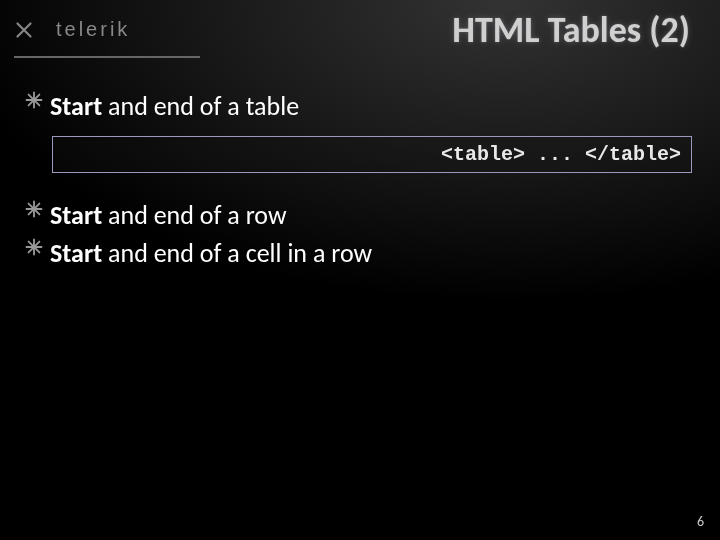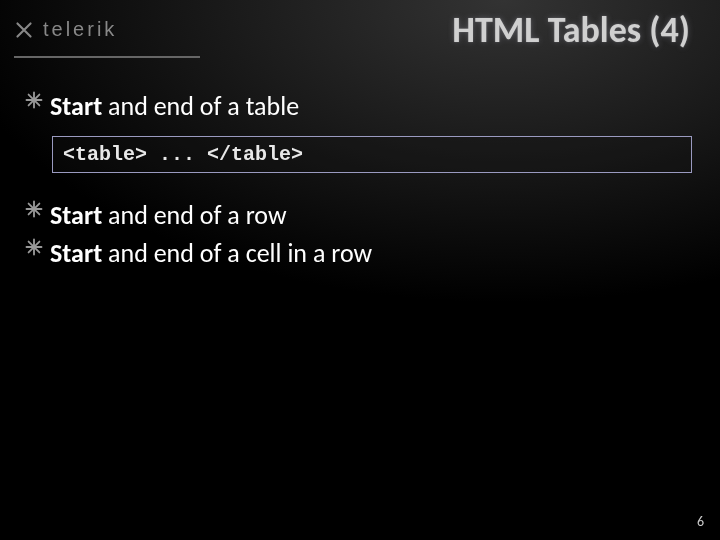--- a/index.html
+++ b/index.html
@@ -24,21 +24,21 @@
     left: 0;
     right: 0;
     height: 56px;
   }
   .logo {
     position: absolute;
     left: 14px;
     top: 4px;
     display: flex;
     align-items: center;
-    gap: 9px;
+    gap: 22px;
   }
   .logo-mark {
     width: 20px;
     height: 18px;
   }
   .logo-text {
     font-family: Arial, sans-serif;
     letter-spacing: 3px;
     font-size: 20px;
     color: #888;
@@ -85,27 +85,28 @@
     margin-right: 6px;
     flex-shrink: 0;
   }
   .code-box {
     margin-left: 28px;
     margin-right: 4px;
     margin-top: 14px;
     margin-bottom: 26px;
     border: 1px solid #9a9ac0;
     background: rgba(20,20,20,0.3);
-    padding: 6px 22px 6px 10px;
+    padding: 6px 10px 6px 10px;
     font-family: Consolas, "Courier New", monospace;
     font-size: 20px;
     color: #e8e8e8;
     font-weight: 700;
     white-space: nowrap;
     overflow: hidden;
+    text-align: right;
   }
   .page-num {
     position: absolute;
     bottom: 10px;
     right: 16px;
     color: #ccc;
     font-size: 14px;
   }
 </style>
 </head>
@@ -113,21 +114,21 @@
 
 <div class="slide">
 
   <div class="header">
     <div class="logo">
       <svg class="logo-mark" viewBox="0 0 24 22">
         <path d="M4 3 L12 11 L20 3 M4 19 L12 11 L20 19" stroke="#888" stroke-width="2.6" fill="none" stroke-linecap="round" stroke-linejoin="round"></path>
       </svg>
       <span class="logo-text">telerik</span>
     </div>
-    <div class="title">HTML Tables (4)</div>
+    <div class="title">HTML Tables (2)</div>
     <div class="underline"></div>
   </div>
 
   <div class="content">
 
     <div class="bullet-line">
       <svg class="bullet-icon" viewBox="0 0 24 24">
         <g stroke="#999" stroke-width="2.2" stroke-linecap="round">
           <line x1="12" y1="3" x2="12" y2="21"></line>
           <line x1="3" y1="12" x2="21" y2="12"></line>

